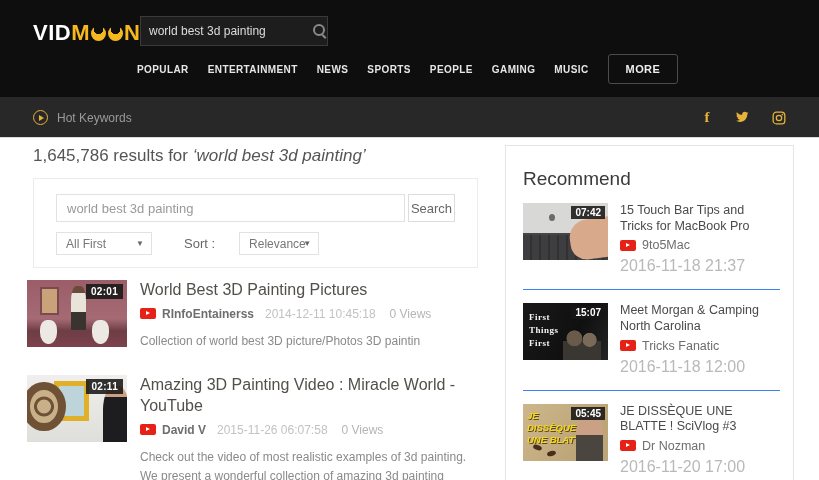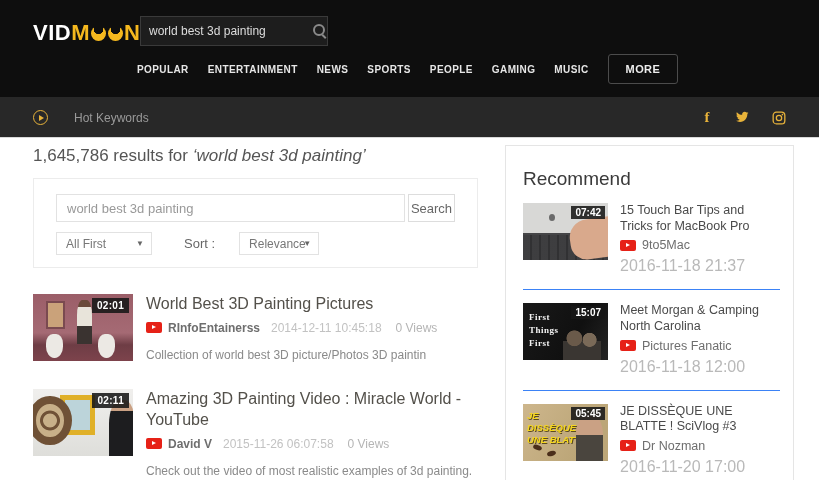--- a/index.html
+++ b/index.html
@@ -26,21 +26,21 @@
     background:#8a8a8a; transform:rotate(-45deg); }
   .nav { position:absolute; left:137px; top:52px; height:34px; display:flex; align-items:center; }
   .nav-item { color:#e6e6e6; font-size:10px; font-weight:bold; letter-spacing:.4px;
     margin-right:19px; cursor:pointer; }
   .more-btn { color:#eee; font-size:11px; font-weight:bold; letter-spacing:.4px;
     border:1px solid #4c4c4c; border-radius:3px; padding:8px 17px; cursor:pointer; }
 
   
   .hotbar { position:absolute; top:97px; left:0; width:819px; height:41px; background:#282828;
     border-bottom:1px solid #d9d9d9; }
-  .hot-left { position:absolute; left:33px; top:0; height:41px; display:flex; align-items:center;gap:17px; }
+  .hot-left { position:absolute; left:33px; top:0; height:41px; display:flex; align-items:center; }
   .play-circle { position:relative; width:15px; height:15px; border:1px solid #e8b33a;
     border-radius:50%; margin-right:9px; }
   .play-circle::after { content:""; position:absolute; left:4.5px; top:3.5px;
     border-left:5px solid #e8b33a; border-top:3px solid transparent; border-bottom:3px solid transparent; }
   .hot-label { color:#9a9a9a; font-size:12px; }
   .socials { position:absolute; right:33px; top:0; height:41px; display:flex; align-items:center; gap:22px; }
   .soc { width:14px; height:14px; display:flex; align-items:center; justify-content:center; cursor:pointer; }
   .fb-f { color:#e8b33a; font-family:"Liberation Serif",serif; font-size:15px; font-weight:bold; }
 
   
@@ -55,21 +55,21 @@
   .search-btn { width:47px; border:1px solid #ddd; background:#fff; color:#666;
     font-size:13px; cursor:pointer; font-family:"Liberation Sans",sans-serif; }
   .fp-row2 { display:flex; align-items:center; margin:10px 22px 0; }
   .fake-select { position:relative; border:1px solid #e2e2e2; height:23px; display:flex;
     align-items:center; padding:0 9px; font-size:12px; color:#777; cursor:pointer; }
   .sel-sites { width:96px; }
   .sel-sort { width:80px; margin-left:24px; }
   .fake-select .arrow { position:absolute; right:7px; font-size:8px; color:#666; }
   .sort-label { margin-left:32px; font-size:13px; color:#666; }
 
-  .result-item { position:absolute; left:33px; display:flex;margin-top:14px; }
+  .result-item { position:absolute; left:27px; display:flex; }
   .ri-1 { top:280px; }
   .ri-2 { top:375px; }
   .thumb { position:relative; width:100px; height:67px; flex:0 0 100px; overflow:hidden; cursor:pointer; }
   .badge { position:absolute; top:4px; right:4px; background:rgba(23,23,23,.88); color:#fff;
     font-size:10px; font-weight:bold; padding:2px 5px; letter-spacing:.3px; }
   .ri-body { margin-left:13px; width:332px; }
   .ri-title { font-size:16px; color:#53504a; line-height:1.3; cursor:pointer; }
   .meta { display:flex; align-items:center; margin-top:6px; }
   .yt { position:relative; width:16px; height:11px; background:#e62117; border-radius:2px;
     margin-right:6px; flex:0 0 16px; }
@@ -277,21 +277,21 @@
     <div class="sb-item">
       <div class="sb-thumb art-first">
         <span class="ttext">First Things First</span>
         <span class="ppl"></span>
         <span class="sb-badge">15:07</span>
       </div>
       <div class="sb-body">
         <div class="sb-title">Meet Morgan &amp; Camping North Carolina</div>
         <div class="sb-meta">
           <span class="yt"></span>
-          <span class="sb-channel">Pictures Fanatic</span>
+          <span class="sb-channel">Tricks Fanatic</span>
         </div>
         <div class="sb-date">2016-11-18 12:00</div>
       </div>
     </div>
 
     <div class="sb-item">
       <div class="sb-thumb art-blatte">
         <span class="ttext">JE DISSÈQUE UNE BLATTE</span>
         <span class="guy"></span>
         <span class="bug1"></span>

